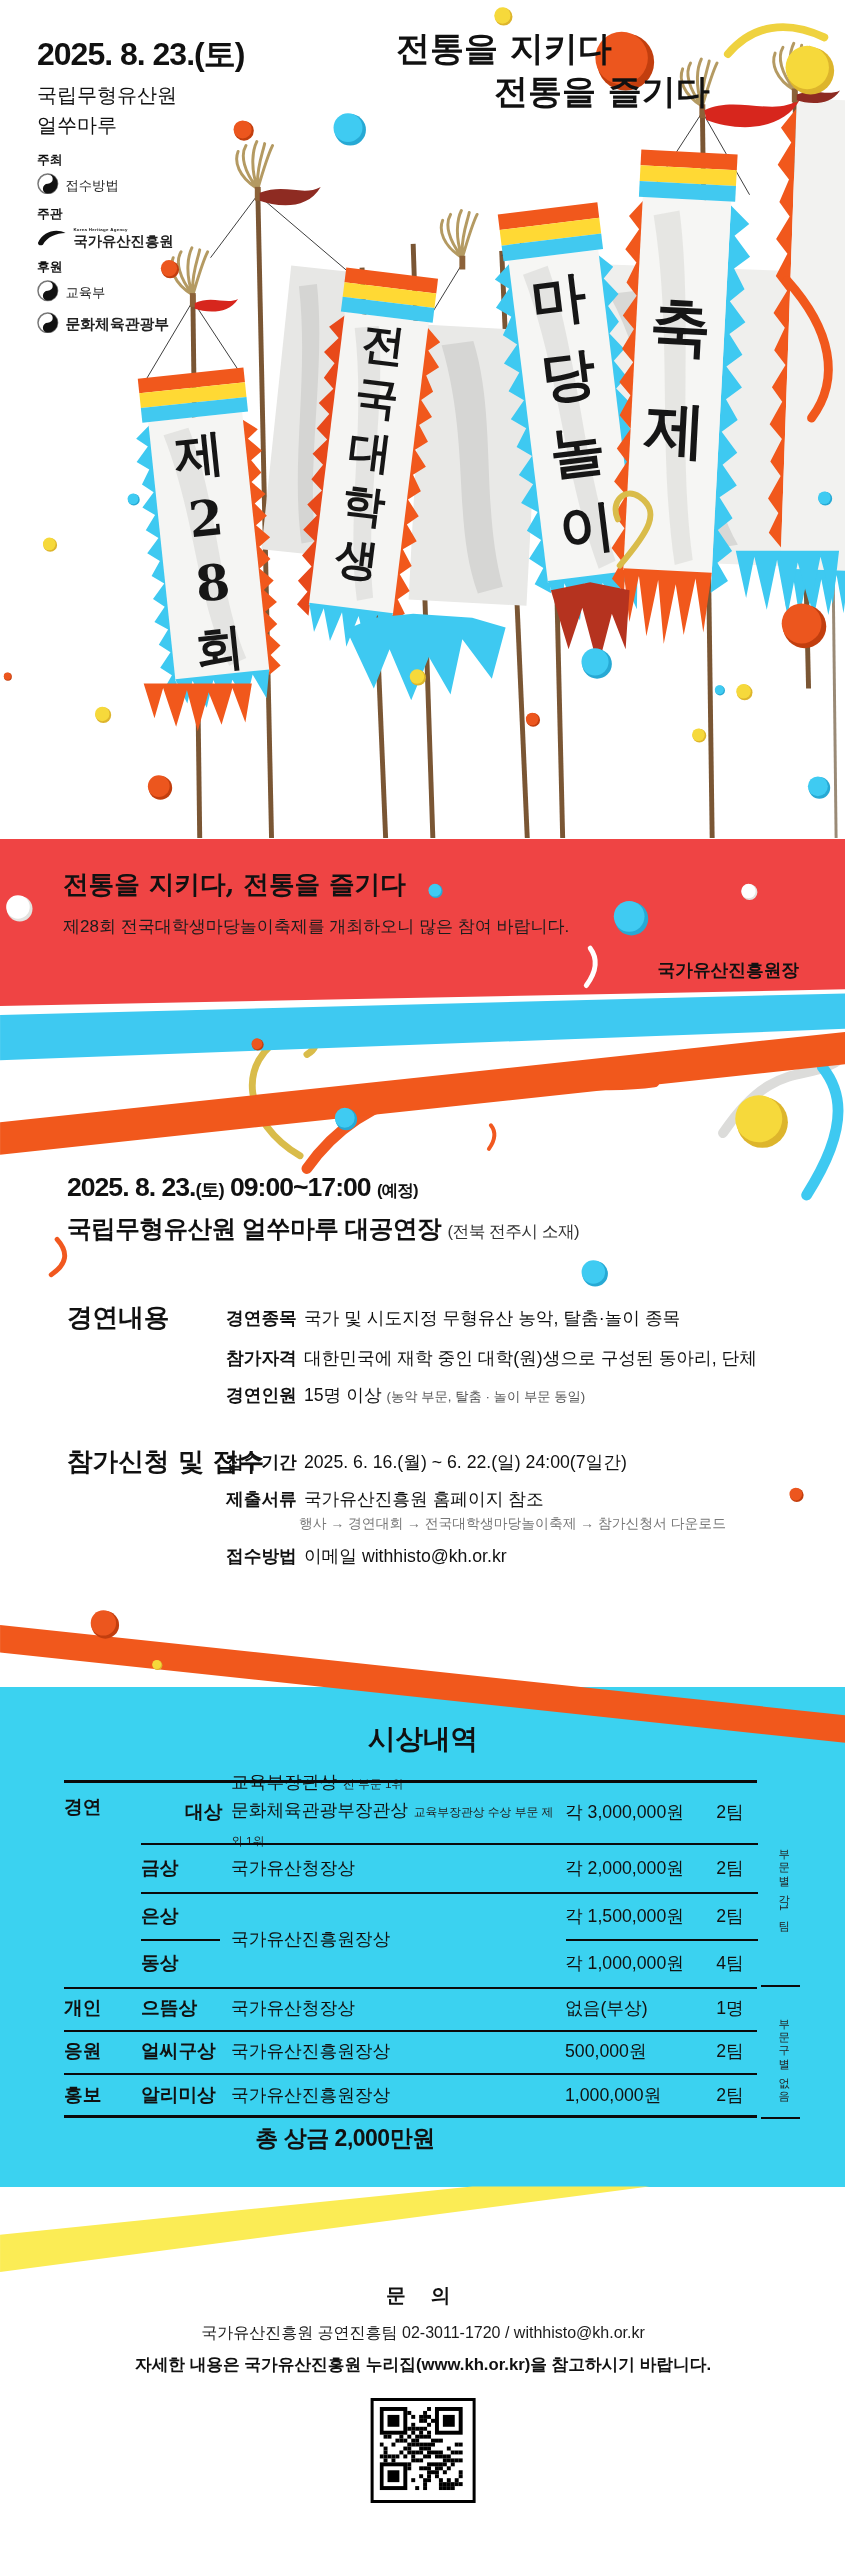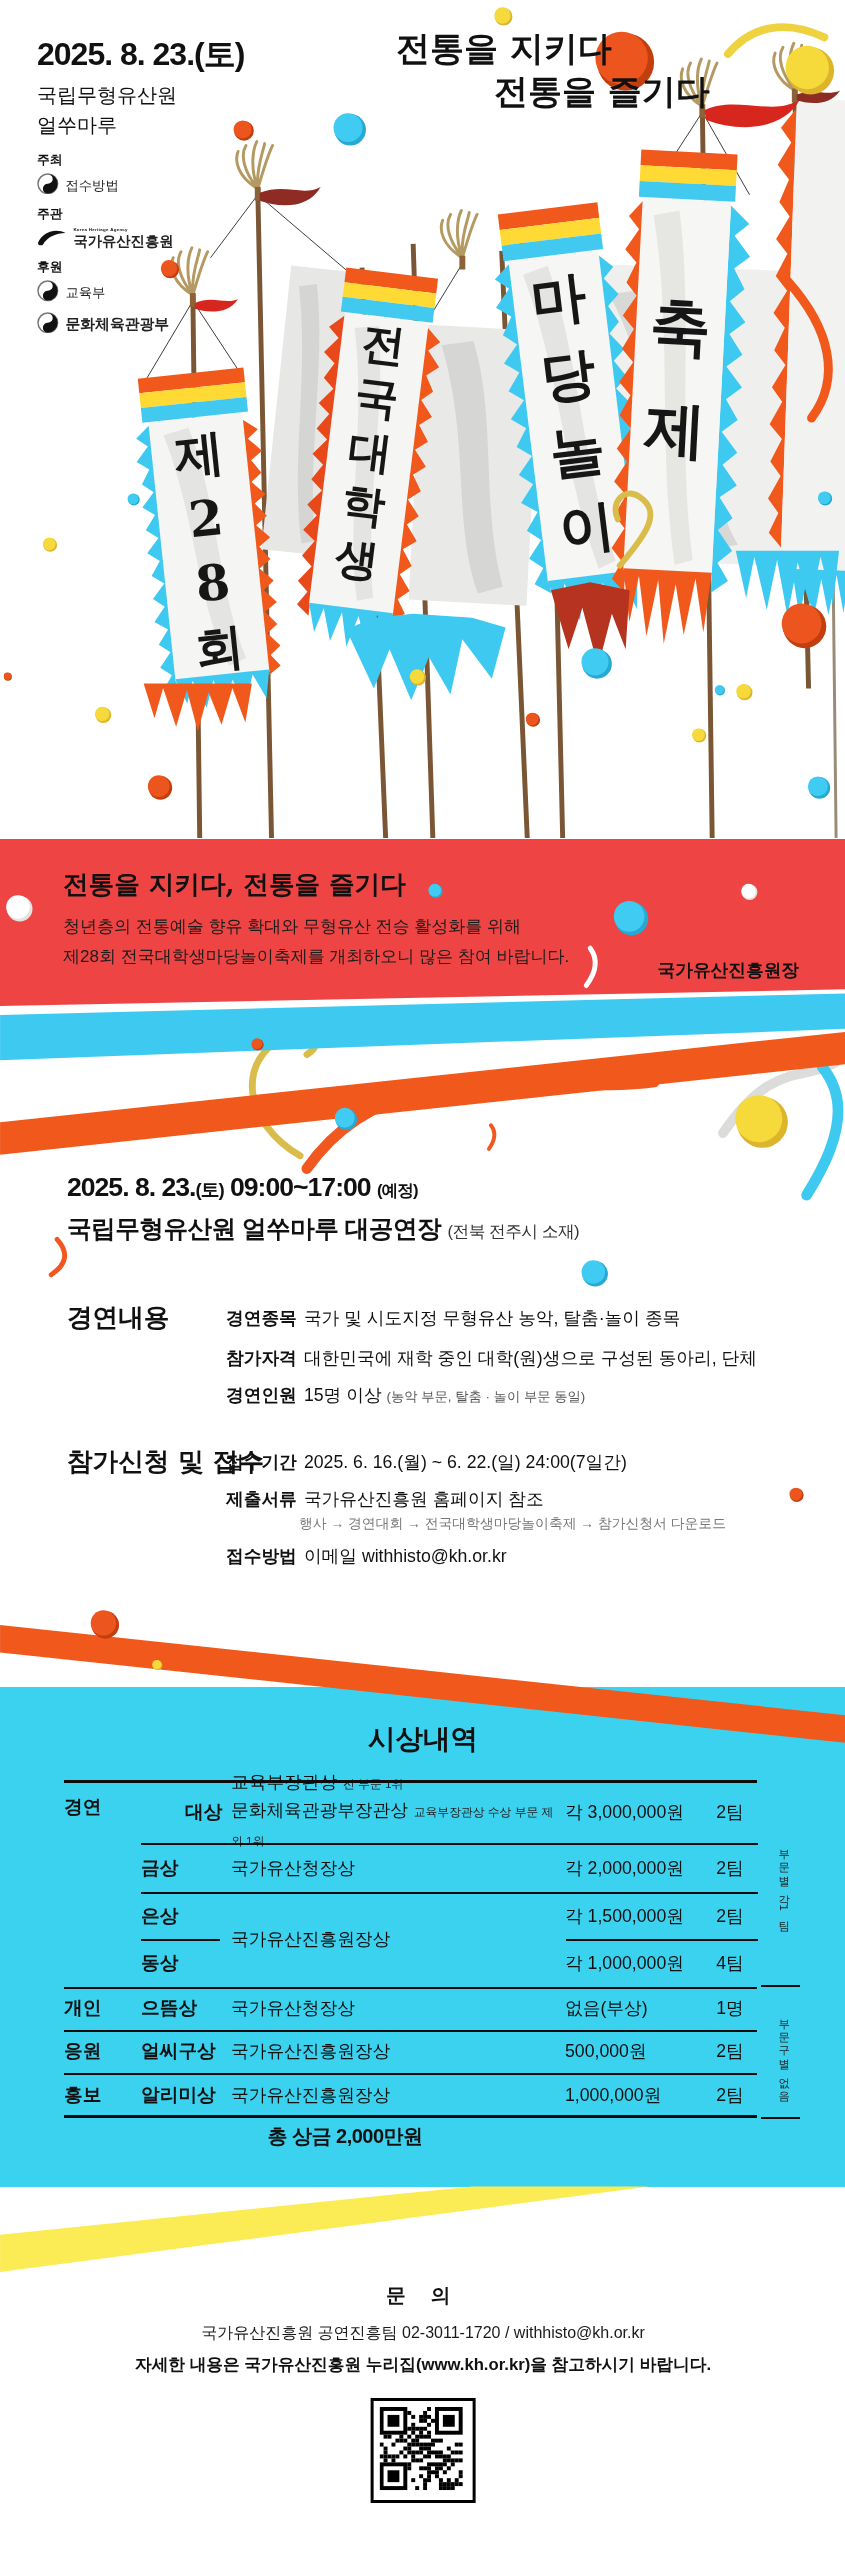--- a/index.html
+++ b/index.html
@@ -47,38 +47,37 @@
   .cell{display:flex;align-items:center;font-size:17.7px;color:#111;}
   .cg,.ca{font-weight:700;font-size:18.7px;}
   .cteam{justify-content:center;}
   .cprize .nt,.pl .nt{font-size:11.8px;margin-left:5.9px;color:#222;}
   .cg{align-items:flex-start;padding-top:13.8px;}
   .pl{line-height:26.6px;}
   .cmerge{justify-content:flex-start;}
   .tline{position:absolute;background:#0b0b0b;}
   .vlabel{position:absolute;left:769px;width:29.5px;writing-mode:vertical-rl;
      font-size:11.3px;letter-spacing:2px;color:#222;display:flex;align-items:center;justify-content:center;}
-  .aw-total{left:0;top:2123px;width:690px;text-align:center;font-size:20px;font-weight:700;letter-spacing:-0.5px;}
+  .aw-total{left:0;top:2123px;width:690px;text-align:center;font-size:23px;font-weight:700;letter-spacing:-0.5px;}
   
   .f-head{left:0;top:2282px;width:846px;text-align:center;font-size:19.7px;font-weight:700;letter-spacing:9.8px;}
   .f-contact{left:0;top:2323px;width:846px;text-align:center;font-size:16px;color:#1a1a1a;}
   .f-notice{left:0;top:2353px;width:846px;text-align:center;font-size:16.7px;font-weight:700;}
   .qr-wrap{left:50%;top:2398px;transform:translateX(-50%);border:3.9px solid #000;background:#fff;padding:5.9px;line-height:0;}
   svg.decor{position:absolute;left:0;top:0;pointer-events:none;}
   .flagtxt{font-family:"DejaVu Serif",serif;font-weight:700;fill:#161616;text-anchor:middle;}
 </style>
 </head>
 <body>
 
 <div class="poster">
 
   <div class="abs band-yellow z1">
     <div class="band-title callig">전통을 지키다, 전통을 즐기다</div>
     <div class="band-body">
-      <div>청년층의 전통예술 향유 확대와 무형유산 전승 활성화를 위해</div>
       <div>제28회 전국대학생마당놀이축제를 개최하오니 많은 참여 바랍니다.</div>
     </div>
     <div class="band-sign">국가유산진흥원장</div>
   </div>
   <div class="abs band-cyan z1"></div>
 
   <svg class="decor z2" width="846" height="2576" viewBox="0 0 860 2619">
     <defs>
       <path id="jagL" d="M0,0 L-15,14 L-4,24 L-17,40 L-5,50 L-14,66 L-3,76 L-16,92 L-4,102 L-15,118 L-3,128 L-16,144 L-4,154 L-14,170 L-2,180 L-15,196 L-4,206 L-16,222 L-3,232 L-14,248 L-3,258 L-15,274 L-4,284 L-13,298 L0,308 Z"></path>
       <path id="jagB" d="M0,0 L10,16 L18,2 L30,20 L40,3 L50,22 L60,4 L72,19 L82,2 L94,18 L100,0 Z"></path>

